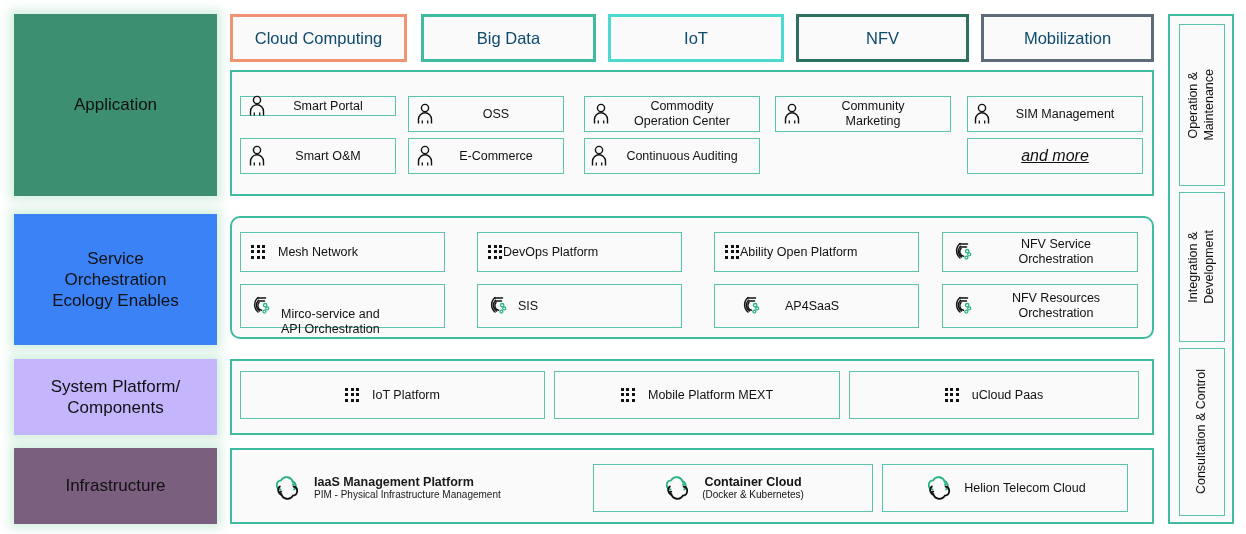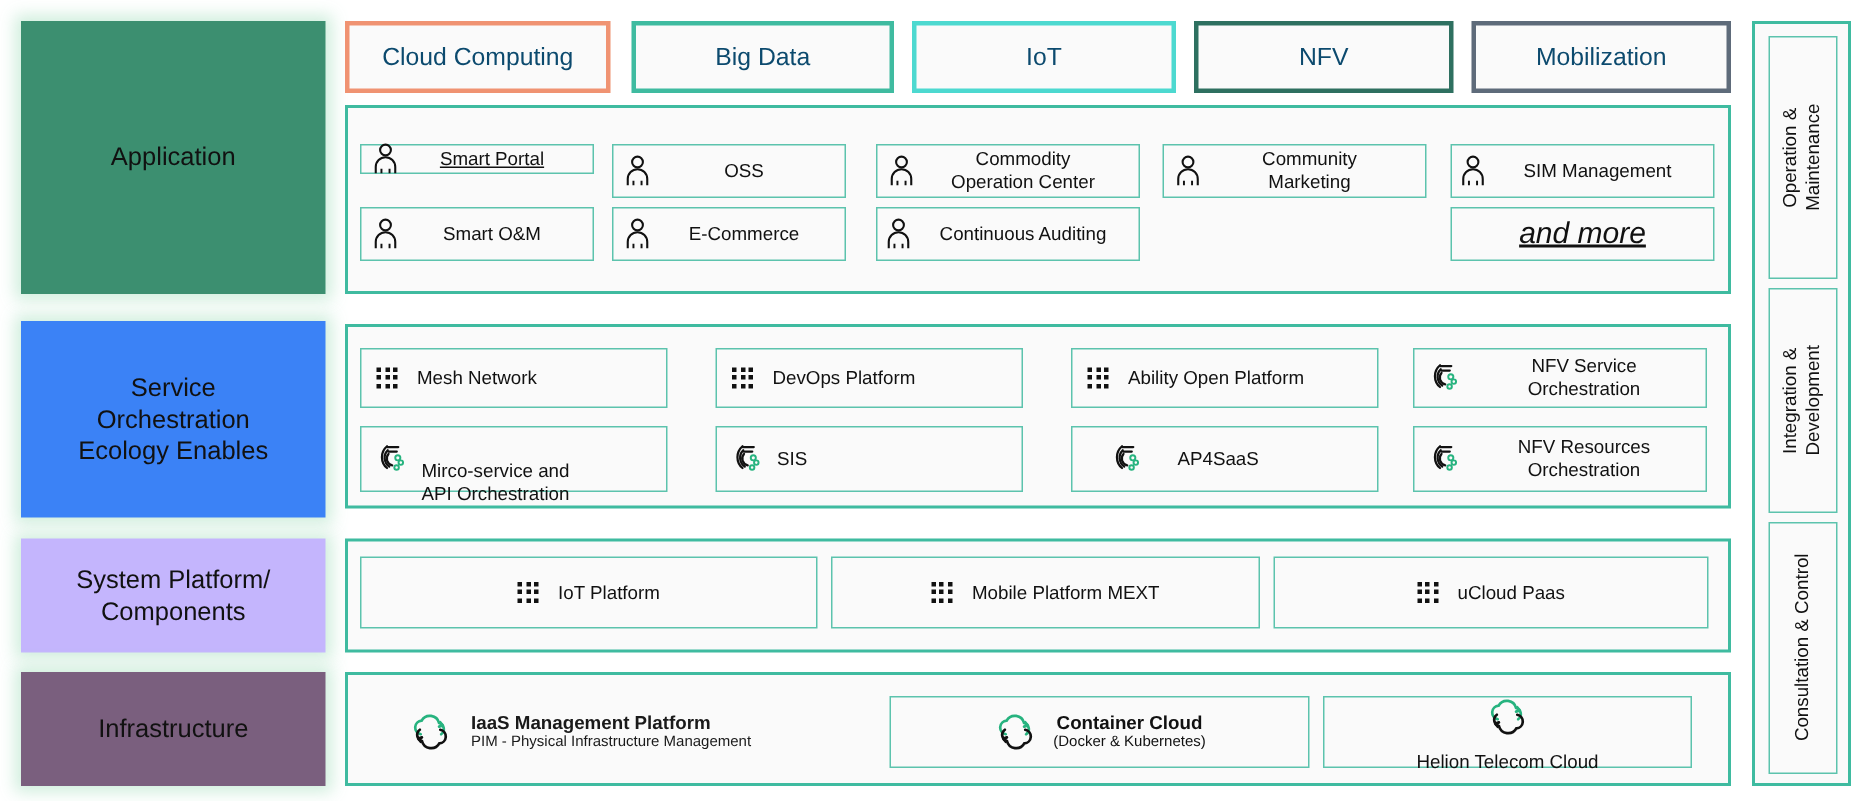--- a/index.html
+++ b/index.html
@@ -74,21 +74,21 @@
   }
 
   
   .ic{flex:0 0 auto;display:inline-flex;align-items:center;justify-content:center;}
   .ic svg{display:block;}
 
   .dotgrid{width:15px;height:15px;display:grid;grid-template-columns:repeat(3,3px);
            grid-template-rows:repeat(3,3px);gap:2.5px;flex:0 0 auto;}
   .dotgrid i{background:#111;display:block;width:3px;height:3px;}
 
-  .italic-more{font-style:italic;text-decoration:underline;font-size:20px;font-weight:500;}
+  .italic-more{font-style:italic;text-decoration:underline;font-size:16px;font-weight:500;}
 
   .two-line{display:flex;flex-direction:column;line-height:1.15;}
   .ttl{font-weight:bold;font-size:12.5px;}
   .sub{font-size:10px;}
 </style>
 </head>
 <body>
 
 <div class="canvas">
 
@@ -122,21 +122,21 @@
   </div>
   <div class="tab" style="left:796px;top:14px;width:173px;height:48px;border-color:#2E7060;">
     <span>NFV</span>
   </div>
   <div class="tab" style="left:981px;top:14px;width:173px;height:48px;border-color:#5E6B7A;">
     <span>Mobilization</span>
   </div>
 
   <div class="outer" style="left:230px;top:70px;width:924px;height:126px;">
 
-    <div class="cell" style="left:8px;top:24px;width:156px;height:20px;padding:0 6px;text-decoration:underline;">
+    <div class="cell" style="left:8px;top:24px;width:156px;height:20px;padding:0 6px;">
       <span class="ic">
         <svg width="20" height="22" viewBox="0 0 20 22">
             <circle cx="10" cy="5" r="3.6" fill="none" stroke="#111" stroke-width="1.4"></circle>
             <path d="M3.5 20.5 v-4.2 a6.5 6.5 0 0 1 13 0 v4.2" fill="none" stroke="#111" stroke-width="1.4"></path>
             <path d="M7.3 20.5 v-3" stroke="#111" stroke-width="1.3"></path>
             <path d="M12.7 20.5 v-3" stroke="#111" stroke-width="1.3"></path>
           </svg>
       </span>
       <span class="txt">Smart Portal</span>
     </div>
@@ -226,53 +226,53 @@
       </span>
       <span class="txt">Continuous Auditing</span>
     </div>
 
 
     <div class="cell" style="left:735px;top:66px;width:176px;height:36px;padding:0 6px;">
       <span class="txt italic-more">and more</span>
     </div>
   </div>
 
-  <div class="outer" style="left:230px;top:216px;width:924px;height:123px;">
+  <div class="outer" style="left:230px;top:216px;width:924px;height:123px;border-radius:10px;">
 
     <div class="cell" style="left:8px;top:14px;width:205px;height:40px;padding:0 10px;gap:12px;">
       <span class="dotgrid">
           <i></i>
           <i></i>
           <i></i>
           <i></i>
           <i></i>
           <i></i>
           <i></i>
           <i></i>
           <i></i>
         </span>
       <span class="txt left">Mesh Network</span>
     </div>
 
-    <div class="cell" style="left:245px;top:14px;width:205px;height:40px;padding:0 10px;gap:12px;">
+    <div class="cell" style="left:245px;top:14px;width:205px;height:40px;padding:0 10px;gap:0;">
       <span class="dotgrid">
           <i></i>
           <i></i>
           <i></i>
           <i></i>
           <i></i>
           <i></i>
           <i></i>
           <i></i>
           <i></i>
         </span>
       <span class="txt left">DevOps Platform</span>
     </div>
 
-    <div class="cell" style="left:482px;top:14px;width:205px;height:40px;padding:0 10px;gap:12px;">
+    <div class="cell" style="left:482px;top:14px;width:205px;height:40px;padding:0 10px;">
       <span class="dotgrid">
           <i></i>
           <i></i>
           <i></i>
           <i></i>
           <i></i>
           <i></i>
           <i></i>
           <i></i>
           <i></i>
@@ -437,21 +437,21 @@
           <path d="M21.5 11.5 a4.6 4.6 0 0 1 -.6 9.1 a6.3 6.3 0 0 1 -11.6 -1.6 a4.2 4.2 0 0 1 -1.4 -7.5" fill="none" stroke="#111" stroke-width="1.8" stroke-linecap="round"></path>
           <path d="M8.5 19.5 l-1.6 -2.1 l2.4 -.8" fill="none" stroke="#111" stroke-width="1.8" stroke-linecap="round" stroke-linejoin="round"></path>
         </svg>
       </span>
       <span class="two-line" style="text-align:center;">
         <span class="ttl">Container Cloud</span>
         <span class="sub">(Docker &amp; Kubernetes)</span>
       </span>
     </div>
 
-    <div class="cell" style="left:650px;top:14px;width:246px;height:48px;justify-content:space-between;gap:10px;flex-direction:column;">
+    <div class="cell" style="left:650px;top:14px;width:246px;height:48px;justify-content:center;gap:10px;">
       <span class="ic">
         <svg width="30" height="26" viewBox="0 0 30 26">
           <path d="M8.5 14.5 a4.6 4.6 0 0 1 .6 -9.1 a6.3 6.3 0 0 1 11.6 1.6 a4.2 4.2 0 0 1 1.4 7.5" fill="none" stroke="#27B37F" stroke-width="1.8" stroke-linecap="round"></path>
           <path d="M21.5 6.5 l1.6 2.1 l-2.4 .8" fill="none" stroke="#27B37F" stroke-width="1.8" stroke-linecap="round" stroke-linejoin="round"></path>
           <path d="M21.5 11.5 a4.6 4.6 0 0 1 -.6 9.1 a6.3 6.3 0 0 1 -11.6 -1.6 a4.2 4.2 0 0 1 -1.4 -7.5" fill="none" stroke="#111" stroke-width="1.8" stroke-linecap="round"></path>
           <path d="M8.5 19.5 l-1.6 -2.1 l2.4 -.8" fill="none" stroke="#111" stroke-width="1.8" stroke-linecap="round" stroke-linejoin="round"></path>
         </svg>
       </span>
       <span>Helion Telecom Cloud</span>
     </div>

